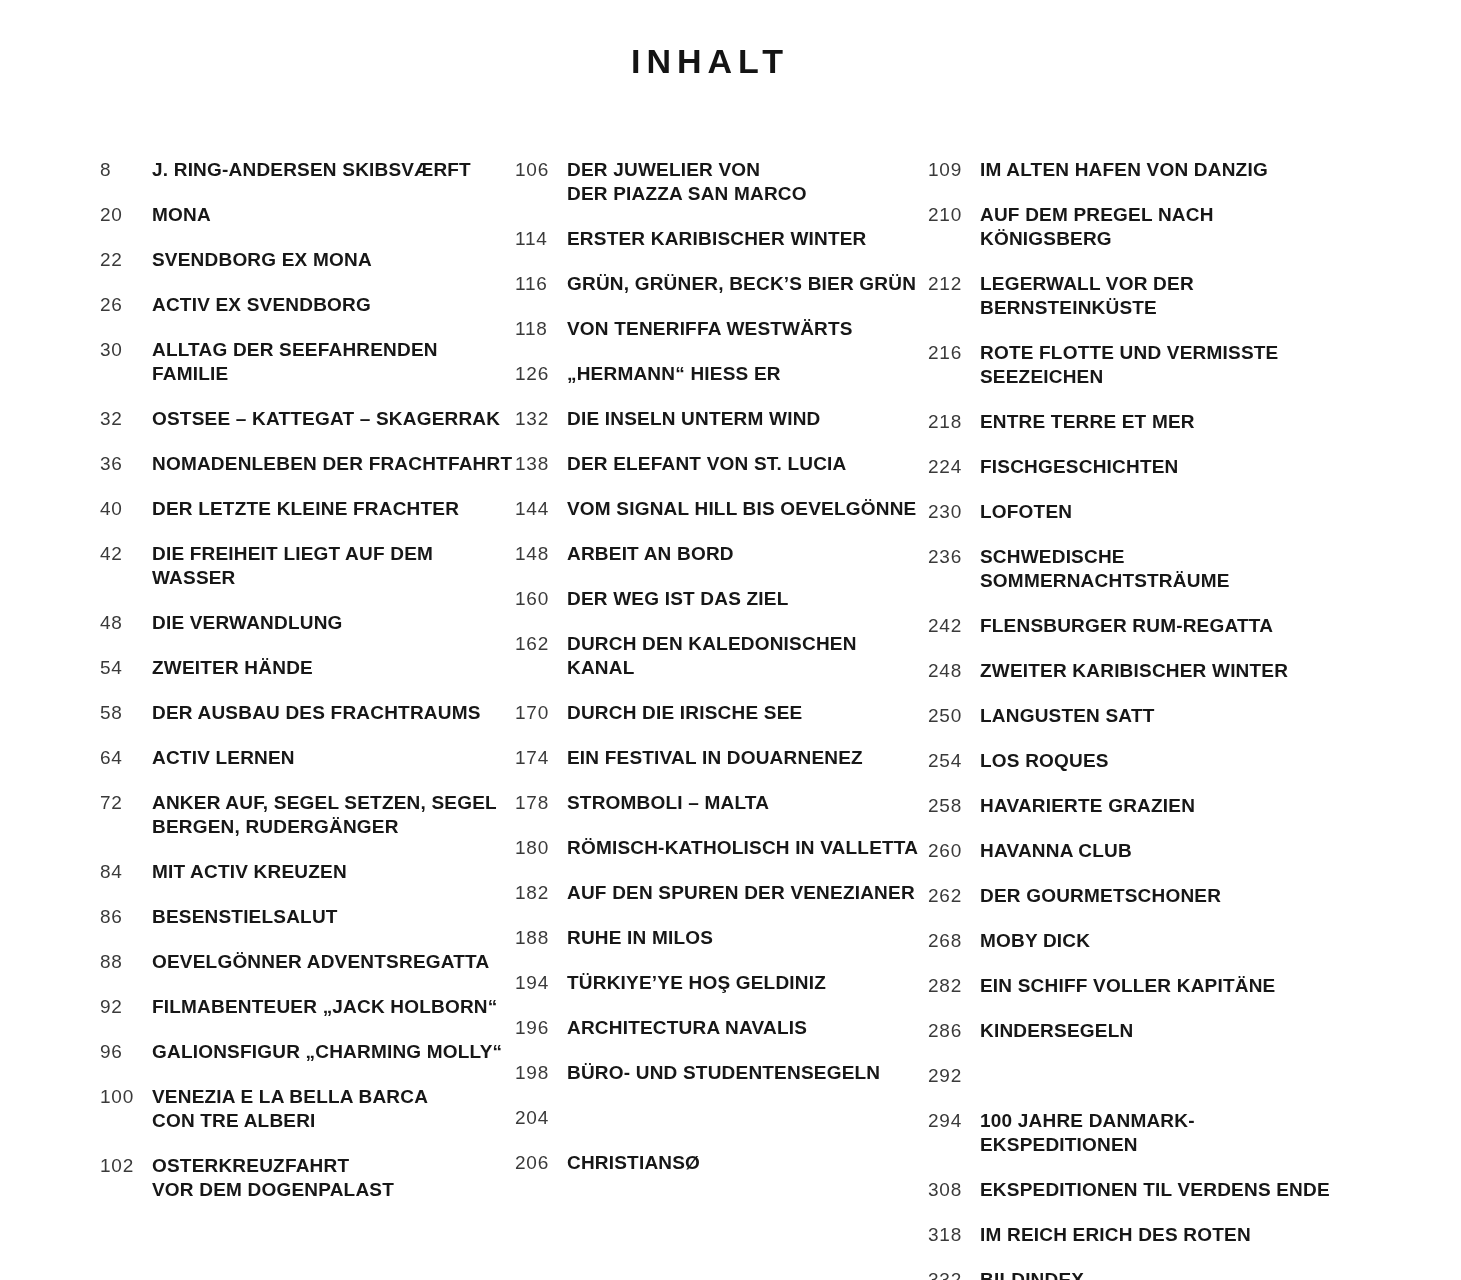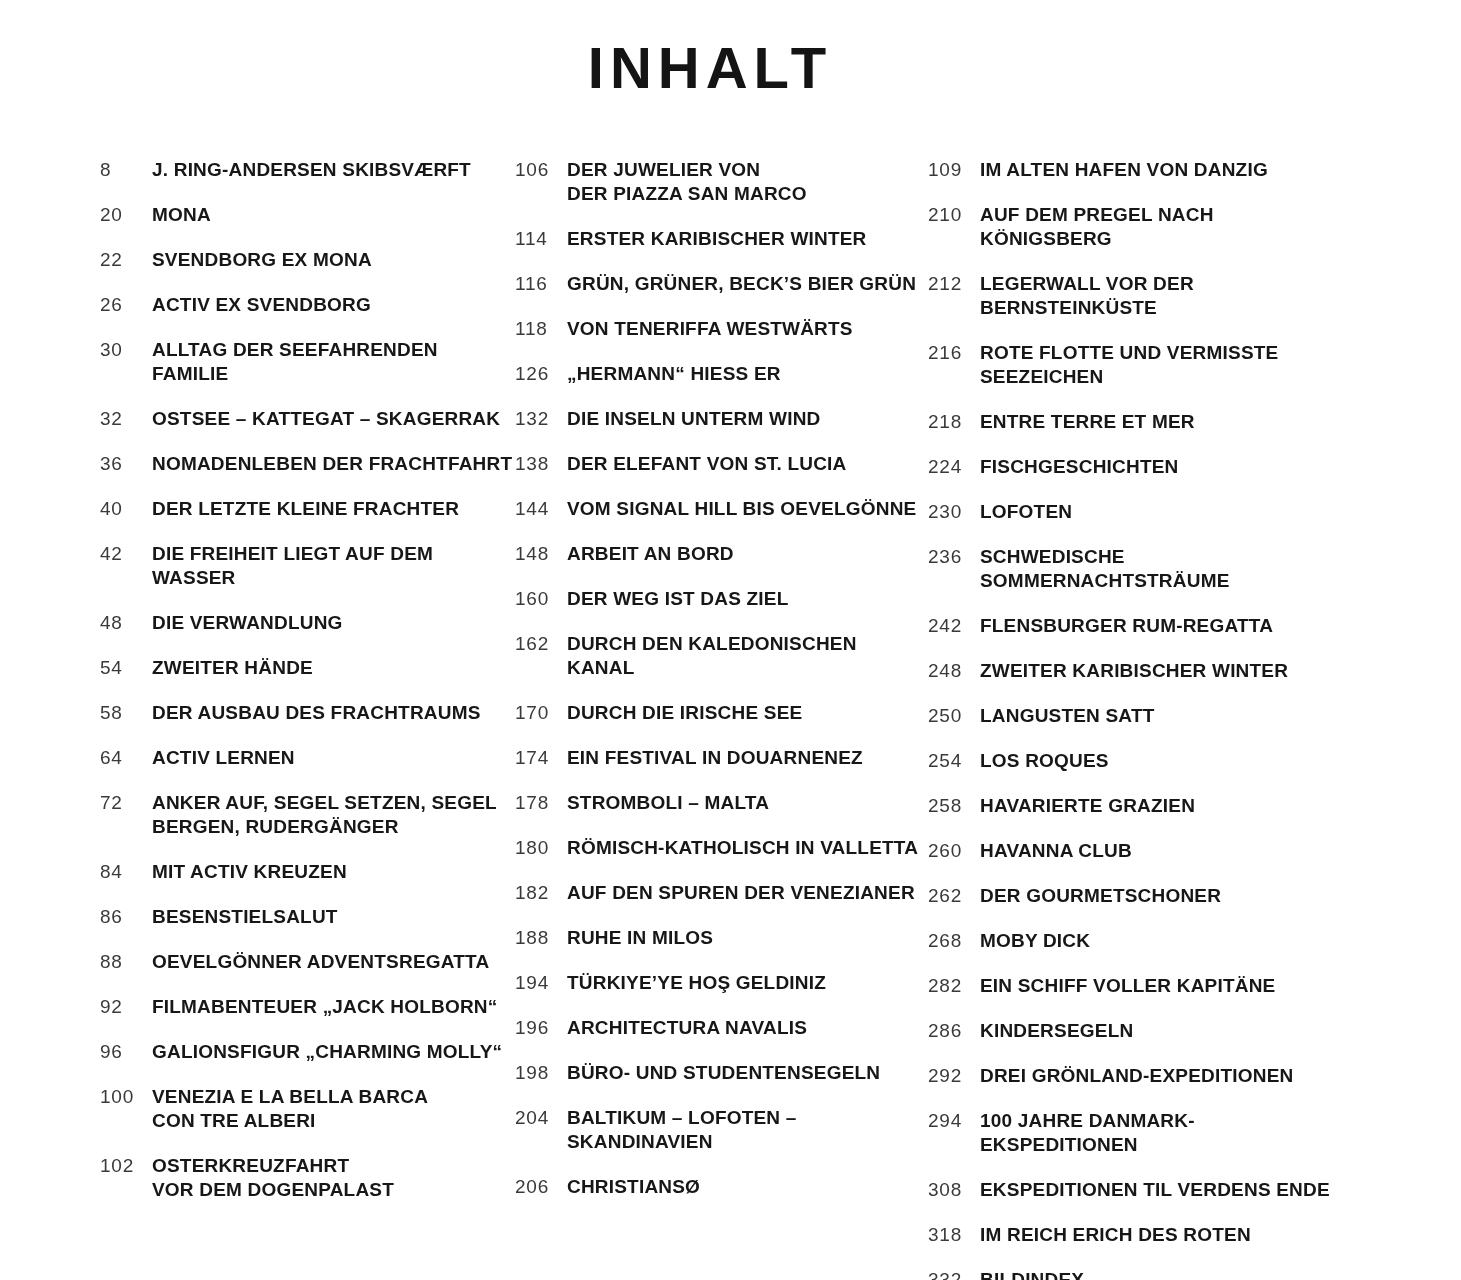--- a/index.html
+++ b/index.html
@@ -16,23 +16,23 @@
     overflow: hidden;
   }
   .title-wrap {
     position: absolute;
     top: 30px;
     left: 100px;
     width: 1220px;
     text-align: center;
   }
   .page-title {
-    margin: 4px;
+    margin: 12px;
     display: inline-block;
-    font-size: 58px;
+    font-size: 34px;
     font-weight: 800;
     letter-spacing: 6px;
     color: #141414;
   }
   .columns {
     position: absolute;
     top: 158px;
     left: 100px;
     width: 1230px;
     display: grid;
@@ -362,23 +362,20 @@
 
   <div class="entry">
     <span class="num">198</span>
     <span class="titlelines">
             <div>BÜRO- UND STUDENTENSEGELN</div>
           </span>
   </div>
 
   <div class="entry">
     <span class="num">204</span>
-    <span class="titlelines">
-            <div>BALTIKUM – LOFOTEN – SKANDINAVIEN</div>
-          </span>
   </div>
 
   <div class="entry">
     <span class="num">206</span>
     <span class="titlelines">
             <div>CHRISTIANSØ</div>
           </span>
   </div>
 </div>
     <div class="column">
@@ -504,23 +501,20 @@
 
   <div class="entry">
     <span class="num">286</span>
     <span class="titlelines">
             <div>KINDERSEGELN</div>
           </span>
   </div>
 
   <div class="entry">
     <span class="num">292</span>
-    <span class="titlelines">
-            <div>DREI GRÖNLAND-EXPEDITIONEN</div>
-          </span>
   </div>
 
   <div class="entry">
     <span class="num">294</span>
     <span class="titlelines">
             <div>100 JAHRE DANMARK-EKSPEDITIONEN</div>
           </span>
   </div>
 
   <div class="entry">

